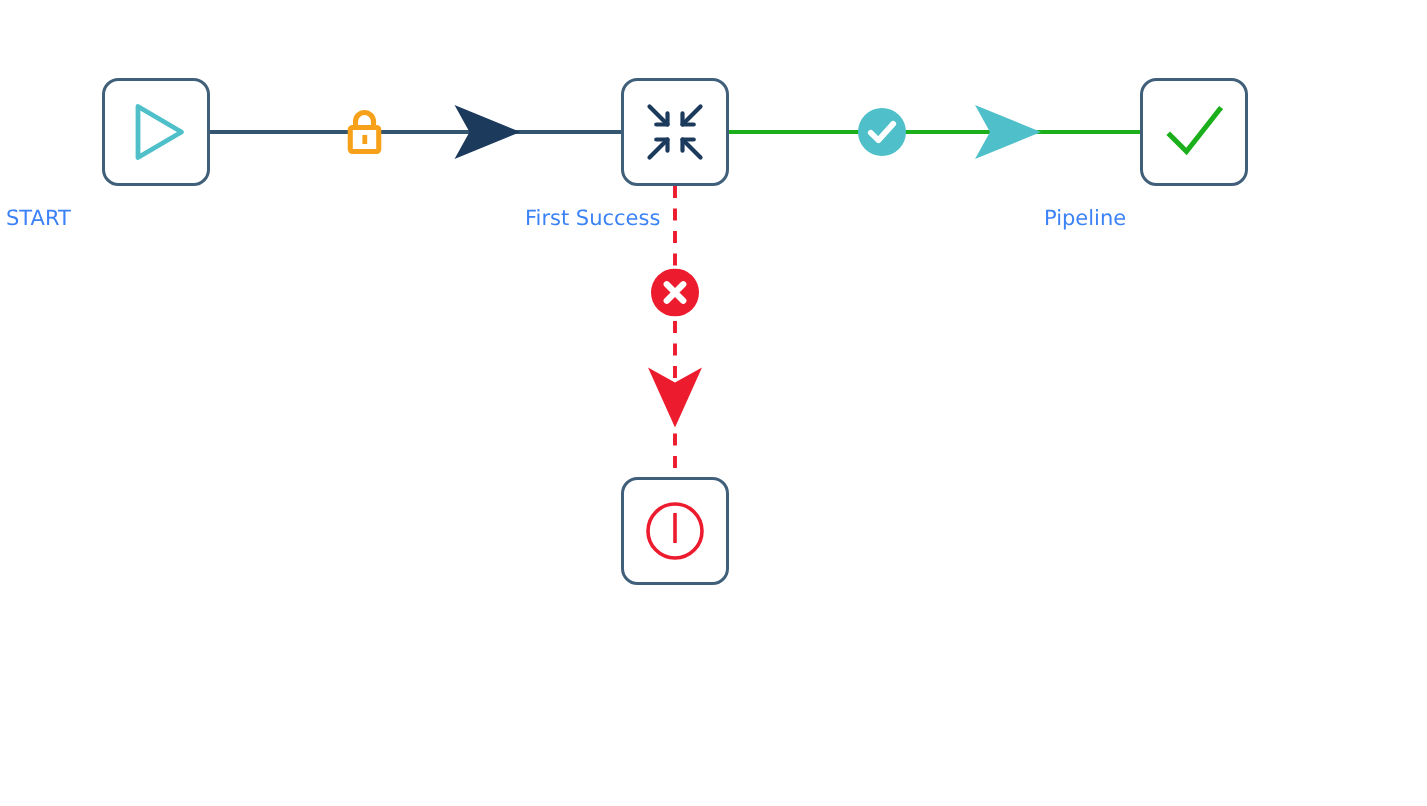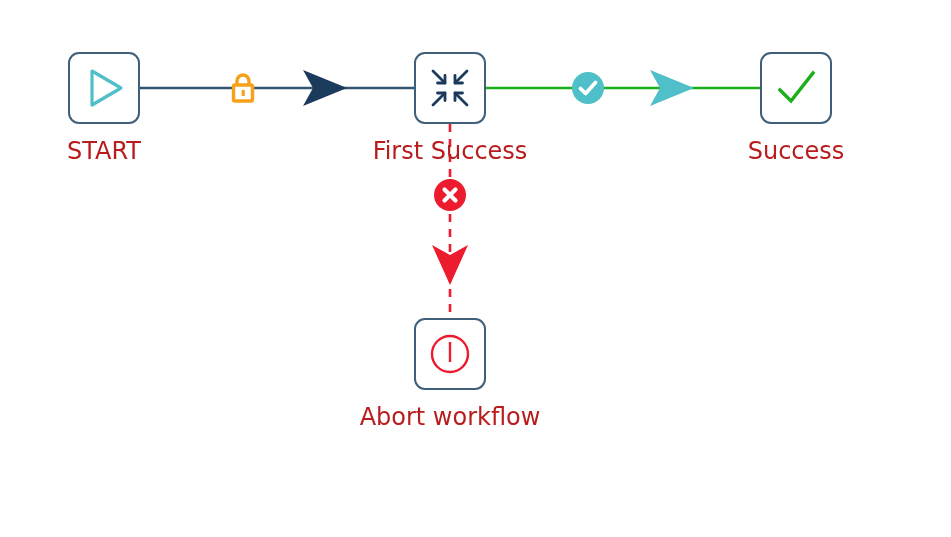--- a/index.html
+++ b/index.html
@@ -33,23 +33,23 @@
     box-sizing: border-box;
     border: 2.4px solid #3f5f7a;
     border-radius: 11px;
     background: #ffffff;
     display: flex;
     align-items: center;
     justify-content: center;
   }
   .node-label {
     position: absolute;
-    text-align: center;
-    color: #b91c1c;
-    font-size: 24px;
+    text-align: left;
+    color: #3b82f6;
+    font-size: 14px;
     font-family: "DejaVu Sans", sans-serif;
     white-space: nowrap;
     line-height: 1;
   }
   .badge {
     position: absolute;
     display: flex;
     align-items: center;
     justify-content: center;
   }
@@ -125,23 +125,22 @@
       </g>
     </svg>
   </div>
   <div class="node-label" style="left:350px; top:139px; width:200px;">First Success</div>
 
   <div class="node" style="left:760px; top:52px;">
     <svg width="50" height="50" viewBox="0 0 50 50" xmlns="http://www.w3.org/2000/svg">
       <path d="M 9 27 L 20 38 L 42 10" fill="none" stroke="#1bb01b" stroke-width="3.4" stroke-linecap="square" stroke-linejoin="miter"></path>
     </svg>
   </div>
-  <div class="node-label" style="left:696px; top:139px; width:200px;">Success</div>
+  <div class="node-label" style="left:696px; top:139px; width:200px;">Pipeline</div>
 
   <div class="node" style="left:414px; top:318px;">
     <svg width="50" height="50" viewBox="0 0 50 50" xmlns="http://www.w3.org/2000/svg">
       <circle cx="25" cy="25" r="18" fill="none" stroke="#ed1b2e" stroke-width="2.4"></circle>
       <line x1="25" y1="13" x2="25" y2="33" stroke="#ed1b2e" stroke-width="2.4" stroke-linecap="butt"></line>
     </svg>
   </div>
-  <div class="node-label" style="left:350px; top:405px; width:200px;">Abort workflow</div>
 
 </div>
 
 </body></html>

